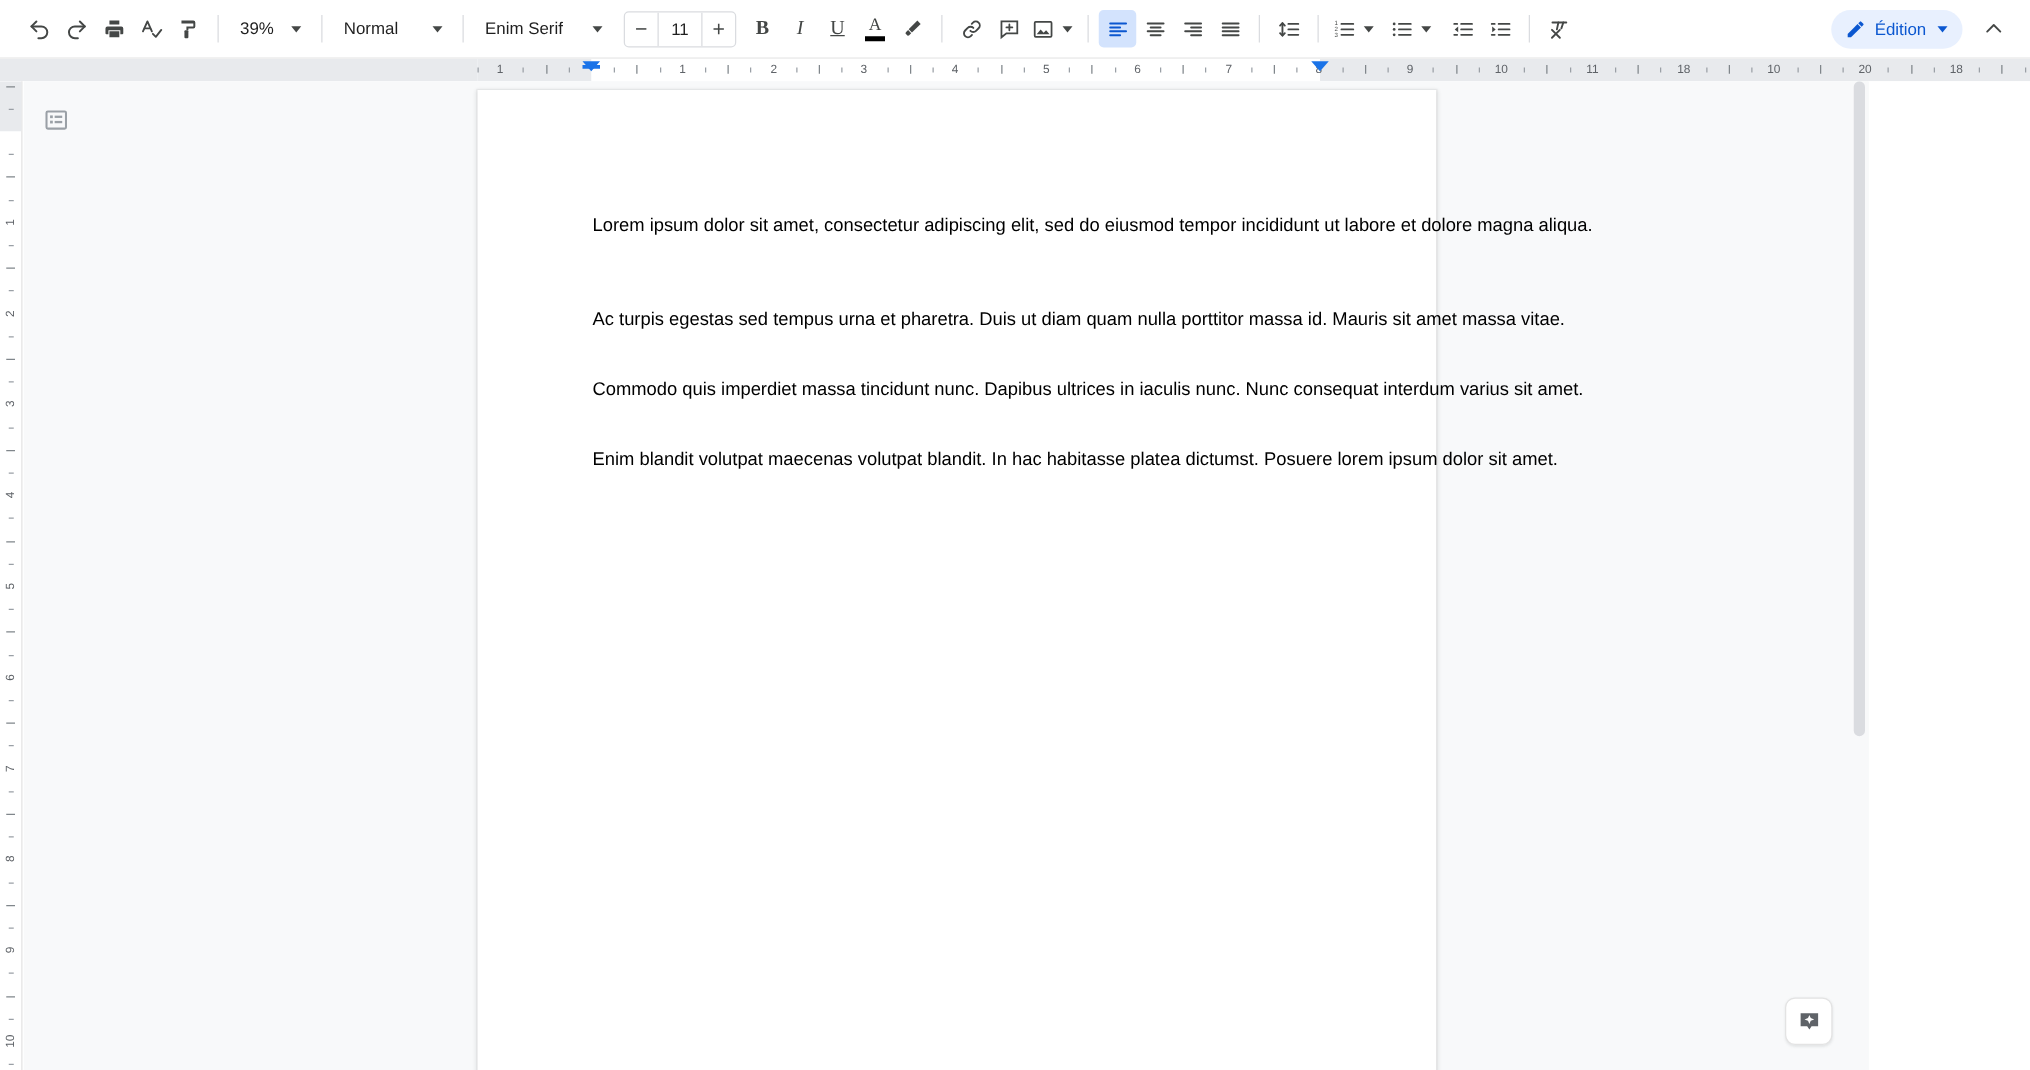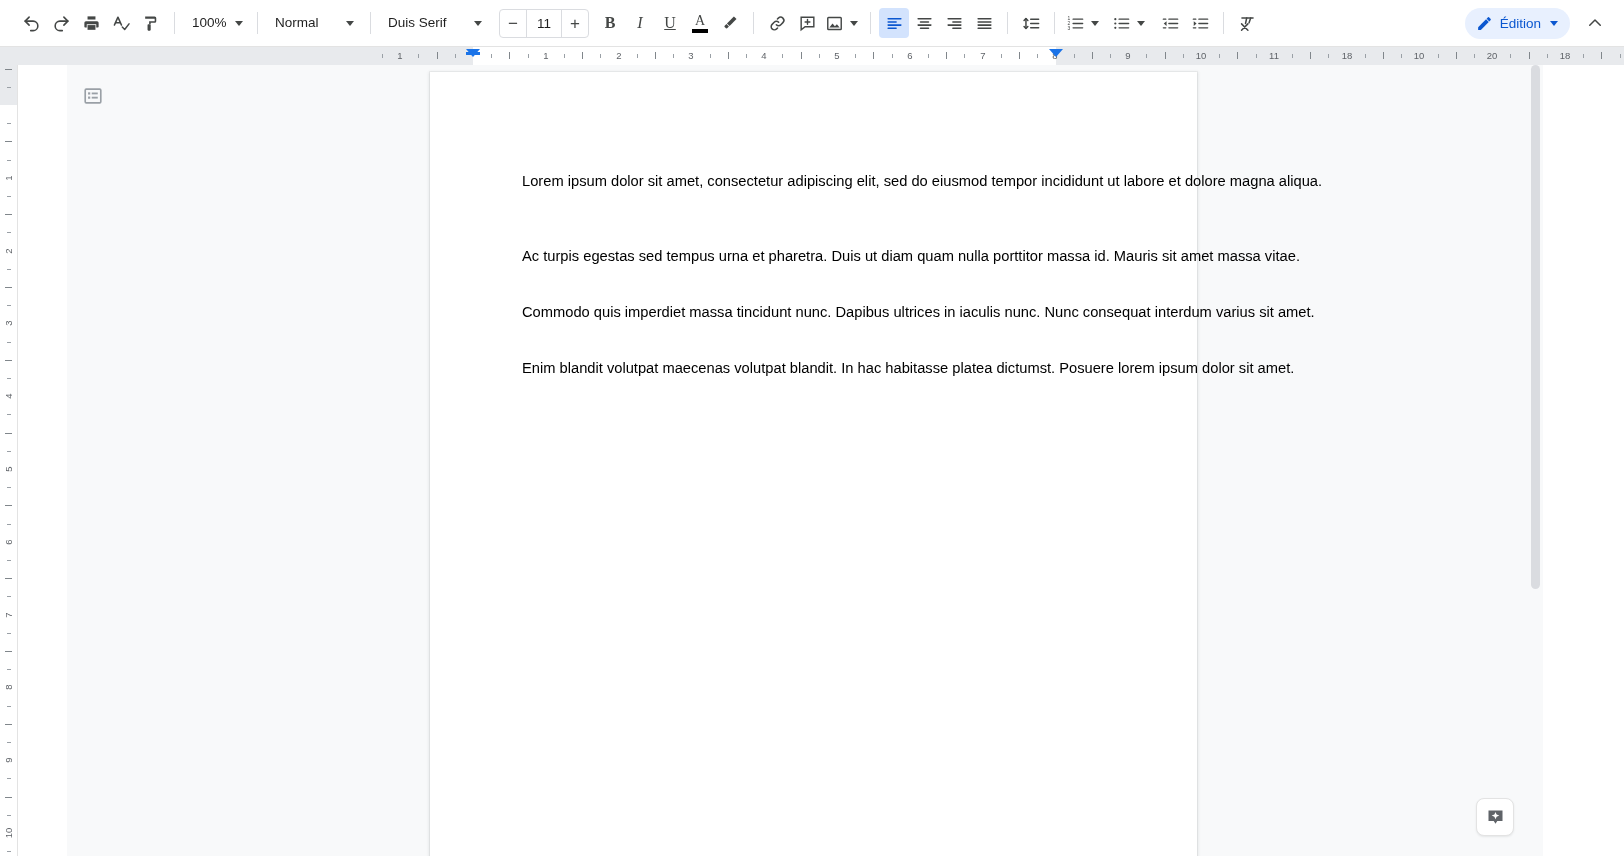--- a/index.html
+++ b/index.html
@@ -192,21 +192,20 @@
     transform-origin: center center;
     line-height: 10px;
   }
 
   
   #canvas {
     position: absolute; top: 65px; left: 19px;
     width: 1476px; height: 791px;
     background: #f8f9fa;
     overflow: hidden;
-    margin-left: 48px;
   }
   #outline-btn {
     position: absolute; top: 17px; left: 12px;
     width: 28px; height: 28px;
     display: flex; align-items: center; justify-content: center;
     border-radius: 4px; cursor: pointer;
   }
 
   #page {
     position: absolute;
@@ -290,35 +289,35 @@
   <div class="tb-btn" title="Copier la mise en forme">
     <svg width="19" height="19" viewBox="0 0 24 24" fill="currentColor">
       <path d="M4 3h12a2 2 0 0 1 2 2v4a2 2 0 0 1-2 2h-5v2H9v-4h7V6H4z"></path>
       <rect x="7" y="13" width="4" height="8" rx="1"></rect>
     </svg>
   </div>
 
   <div class="tb-sep"></div>
 
   <div class="tb-select sel-zoom">
-    <span class="lbl">100%</span>
+    <span class="lbl">39%</span>
     <span class="caret"></span>
   </div>
 
   <div class="tb-sep"></div>
 
   <div class="tb-select sel-style">
     <span class="lbl">Normal</span>
     <span class="caret"></span>
   </div>
 
   <div class="tb-sep"></div>
 
   <div class="tb-select sel-font">
-    <span class="lbl">Duis Serif</span>
+    <span class="lbl">Enim Serif</span>
     <span class="caret"></span>
   </div>
 
   <div class="tb-gap"></div>
 
   <div class="size-stepper">
     <div class="step">−</div>
     <div class="size-val">11</div>
     <div class="step">+</div>
   </div>

